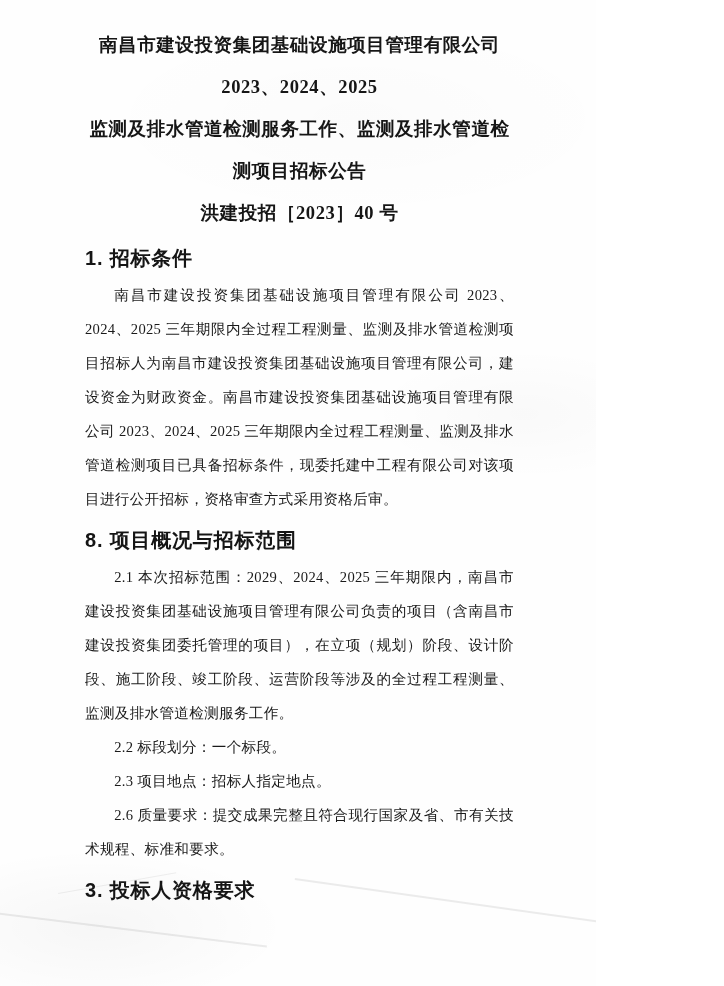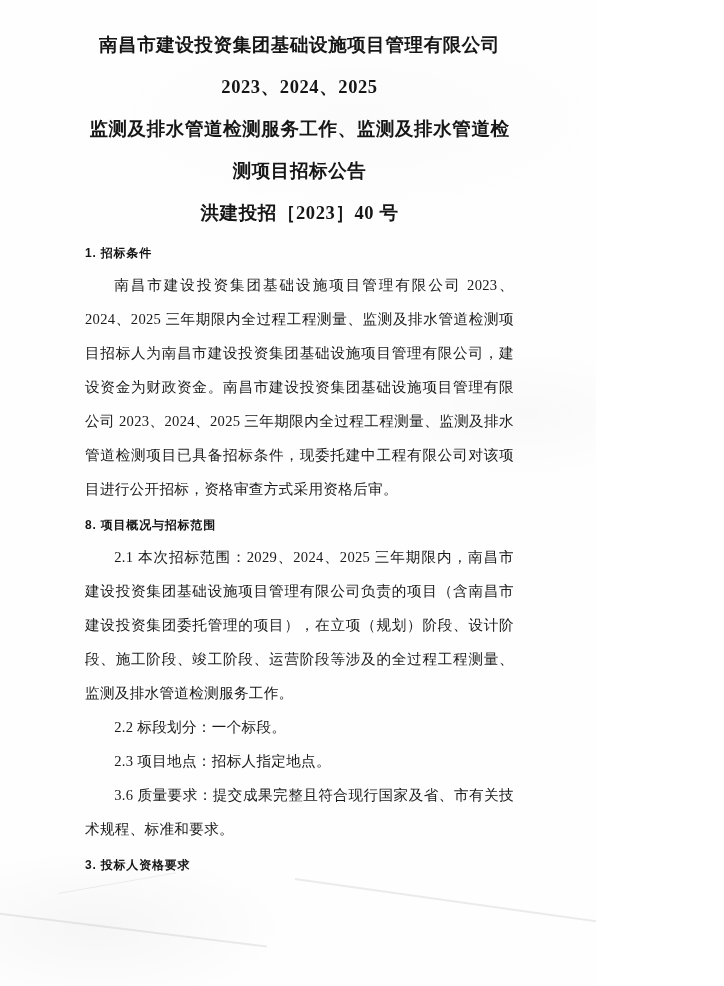--- a/index.html
+++ b/index.html
@@ -25,21 +25,21 @@
     text-align: center;
     font-weight: 700;
     font-size: 18.5px;
     line-height: 42px;
     letter-spacing: 0.6px;
     color: #161616;
   }
 
   .sec-heading {
     font-family: "Liberation Sans", "DejaVu Sans", sans-serif;
-    font-size: 12px;
+    font-size: 20px;
     font-weight: 700;
     letter-spacing: 0.8px;
     margin: 11px 0 6px 0;
     color: #151515;
   }
 
   .para {
     font-size: 14.6px;
     line-height: 34px;
     text-align: justify;
@@ -85,21 +85,21 @@
     <section>
       <h2 class="sec-heading">1. 招标条件</h2>
       <p class="para"><span class="u">南昌市建设投资集团基础设施项目管理有限公司 2023、2024、2025 三年期限内全过程工程测量、监测及排水管道检测项目</span><span>招标人为</span><span class="u">南昌市建设投资集团基础设施项目管理有限公司</span><span>，建设资金为财政资金。</span><span class="u">南昌市建设投资集团基础设施项目管理有限公司 2023、2024、2025 三年期限内全过程工程测量、监测及排水管道检测项目</span><span>已具备招标条件，现委托</span><span class="u">建中工程有限公司</span><span>对该项目进行公开招标，资格审查方式采用</span><span class="u">资格后审</span><span>。</span></p>
     </section>
 
     <section>
       <h2 class="sec-heading">8. 项目概况与招标范围</h2>
       <p class="para">2.1 本次招标范围：2029、2024、2025 三年期限内，南昌市建设投资集团基础设施项目管理有限公司负责的项目（含南昌市建设投资集团委托管理的项目），在立项（规划）阶段、设计阶段、施工阶段、竣工阶段、运营阶段等涉及的全过程工程测量、监测及排水管道检测服务工作。</p>
       <p class="para">2.2 标段划分：一个标段。</p>
       <p class="para">2.3 项目地点：招标人指定地点。</p>
-      <p class="para">3.6 质量要求：提交成果完整且符合现行国家及省、市有关技术规程、标准和要求。</p>
+      <p class="para">2.6 质量要求：提交成果完整且符合现行国家及省、市有关技术规程、标准和要求。</p>
     </section>
 
     <section>
       <h2 class="sec-heading">3. 投标人资格要求</h2>
 
     </section>
   </div>
 
   <svg class="stamp" width="186" height="186" viewBox="0 0 186 186" aria-hidden="true">
     <defs>

